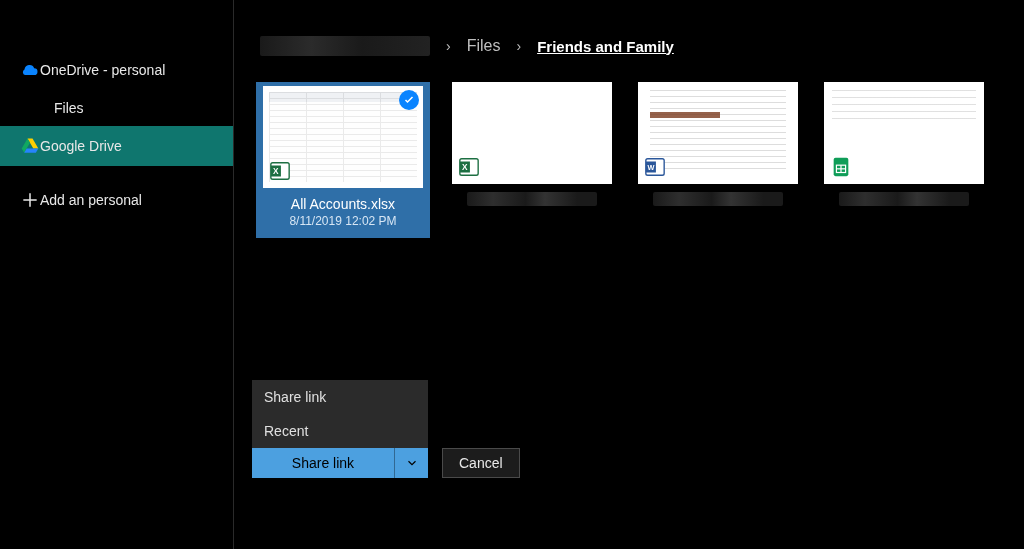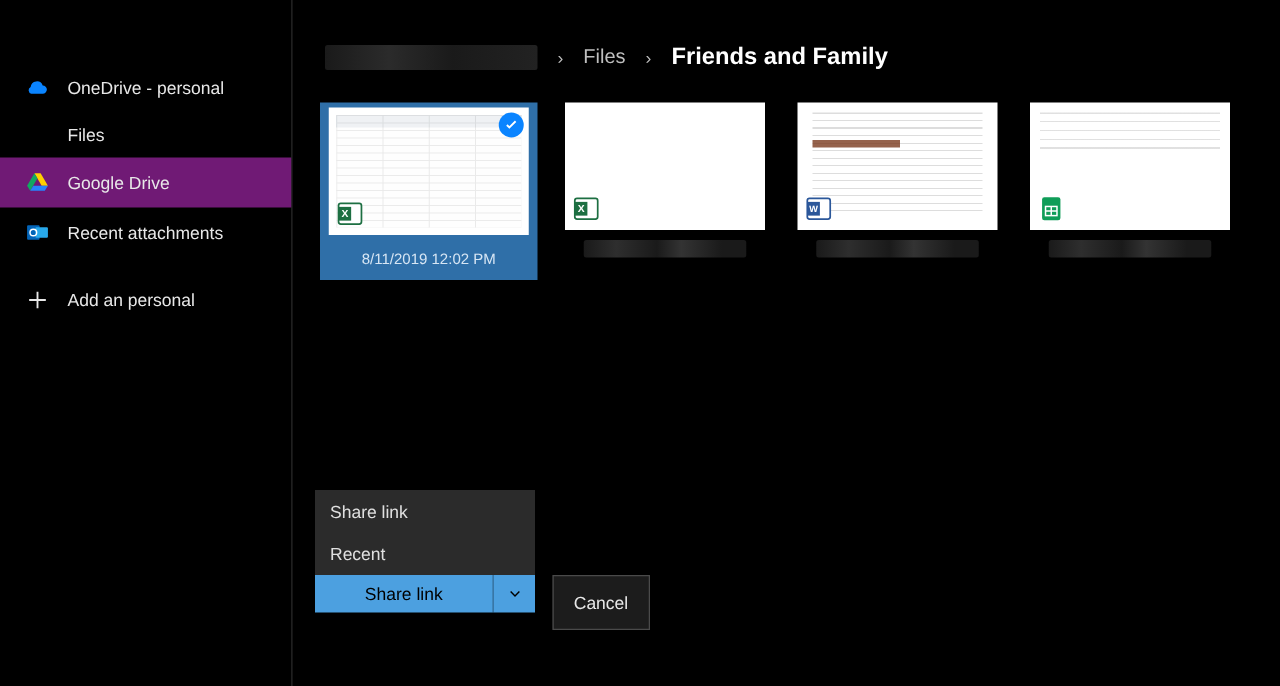--- a/index.html
+++ b/index.html
@@ -23,31 +23,30 @@
     border-right: 1px solid #2a2a2a;
     padding-top: 50px;
     display: flex;
     flex-direction: column;
   }
   .sidebar-item {
     display: flex;
     align-items: center;
     height: 40px;
     padding-left: 20px;
-    gap: 14px;
     font-size: 14px;
     color: #e8e8e8;
     cursor: pointer;
   }
   .sidebar-item.sub {
     padding-left: 54px;
     height: 36px;
   }
   .sidebar-item.selected {
-    background: #701a75;
+    background: #0f766e;
   }
   .sidebar-item .icon-slot {
     width: 20px;
     height: 20px;
     display: flex;
     align-items: center;
     justify-content: center;
   }
   
   .main {
@@ -65,21 +64,21 @@
     font-size: 16px;
   }
   .crumb-redacted {
     width: 170px;
     height: 20px;
     background: linear-gradient(90deg, #1a1a1a 0%, #2b2b2b 30%, #1a1a1a 60%, #222 100%);
     border-radius: 2px;
   }
   .crumb-chevron { color: #bdbdbd; font-size: 14px; }
   .crumb-link { color: #bfbfbf; cursor: pointer; }
-  .crumb-current { font-weight: 600; color: #fff; font-size: 19px; }
+  .crumb-current { font-weight: 600; color: #fff; font-size: 15px; text-decoration: underline; }
 
   .file-grid {
     display: flex;
     gap: 18px;
     padding: 10px 4px 0 4px;
   }
   .file-tile {
     width: 168px;
     display: flex;
     flex-direction: column;
@@ -168,35 +167,35 @@
     text-align: center;
     font-size: 14px;
     width: 100%;
     white-space: nowrap;
     overflow: hidden;
     text-overflow: ellipsis;
   }
   .file-date {
     font-size: 12px;
     color: #d7e6f4;
-    margin-top: 12px;
+    margin-top: 2px;
   }
   .redacted-label {
     margin-top: 8px;
     width: 130px;
     height: 14px;
     background: linear-gradient(90deg, #1a1a1a 0%, #2e2e2e 20%, #1a1a1a 45%, #333 60%, #1a1a1a 85%);
     border-radius: 2px;
   }
 
   
   .action-area {
     position: absolute;
     left: 18px;
-    top: 392px;
+    top: 380px;
   }
   .dropdown-menu {
     width: 176px;
     background: #2b2b2b;
   }
   .dropdown-item {
     height: 34px;
     padding-left: 12px;
     display: flex;
     align-items: center;
@@ -227,21 +226,21 @@
     justify-content: center;
   }
   .primary-button .btn-caret {
     width: 34px;
     border-left: 1px solid rgba(0,0,0,0.35);
     display: flex;
     align-items: center;
     justify-content: center;
   }
   .secondary-button {
-    height: 44px;
+    height: 30px;
     padding: 0 16px;
     background: #1c1c1c;
     border: 1px solid #4a4a4a;
     color: #e8e8e8;
     font-size: 14px;
     display: flex;
     align-items: center;
     cursor: pointer;
   }
 </style>
@@ -270,30 +269,20 @@
       <span class="icon-slot">
         <svg viewBox="0 0 24 24">
           <polygon fill="#ffcf00" points="9,3 15,3 22,15 16,15"></polygon>
           <polygon fill="#11a861" points="9,3 2,15 5,20 12,8"></polygon>
           <polygon fill="#2684fc" points="5,20 19,20 22,15 8,15"></polygon>
         </svg>
       </span>
       <span>Google Drive</span>
     </div>
 
-    <div class="sidebar-item">
-      <span class="icon-slot">
-        <svg viewBox="0 0 24 24">
-          <rect x="2" y="5" width="12" height="14" rx="1" fill="#0364b8"></rect>
-          <rect x="10" y="7" width="12" height="10" rx="1" fill="#28a8ea"></rect>
-          <circle cx="8" cy="12" r="3.2" fill="none" stroke="#fff" stroke-width="1.4"></circle>
-        </svg>
-      </span>
-      <span>Recent attachments</span>
-    </div>
 
     <div style="height:14px"></div>
 
     <div class="sidebar-item">
       <span class="icon-slot">
         <svg viewBox="0 0 24 24">
             <path stroke="#e8e8e8" stroke-width="1.8" d="M12 4v16M4 12h16"></path>
           </svg>
       </span>
       <span>Add an personal</span>
@@ -322,20 +311,21 @@
               </svg>
           </div>
           <div class="filetype-badge">
             <svg viewBox="0 0 24 24">
                 <rect x="2" y="3" width="20" height="18" rx="2" fill="#fff" stroke="#1d6f42" stroke-width="1.5"></rect>
                 <rect x="2" y="6" width="11" height="12" fill="#1d6f42"></rect>
                 <text x="7.5" y="15" font-size="9" fill="#fff" text-anchor="middle" font-family="Arial" font-weight="bold">X</text>
               </svg>
           </div>
         </div>
+        <div class="file-label">All Accounts.xlsx</div>
         <div class="file-date">8/11/2019 12:02 PM</div>
       </div>
 
       <div class="file-tile">
         <div class="thumb">
           <div class="filetype-badge">
             <svg viewBox="0 0 24 24">
                 <rect x="2" y="3" width="20" height="18" rx="2" fill="#fff" stroke="#1d6f42" stroke-width="1.5"></rect>
                 <rect x="2" y="6" width="11" height="12" fill="#1d6f42"></rect>
                 <text x="7.5" y="15" font-size="9" fill="#fff" text-anchor="middle" font-family="Arial" font-weight="bold">X</text>

